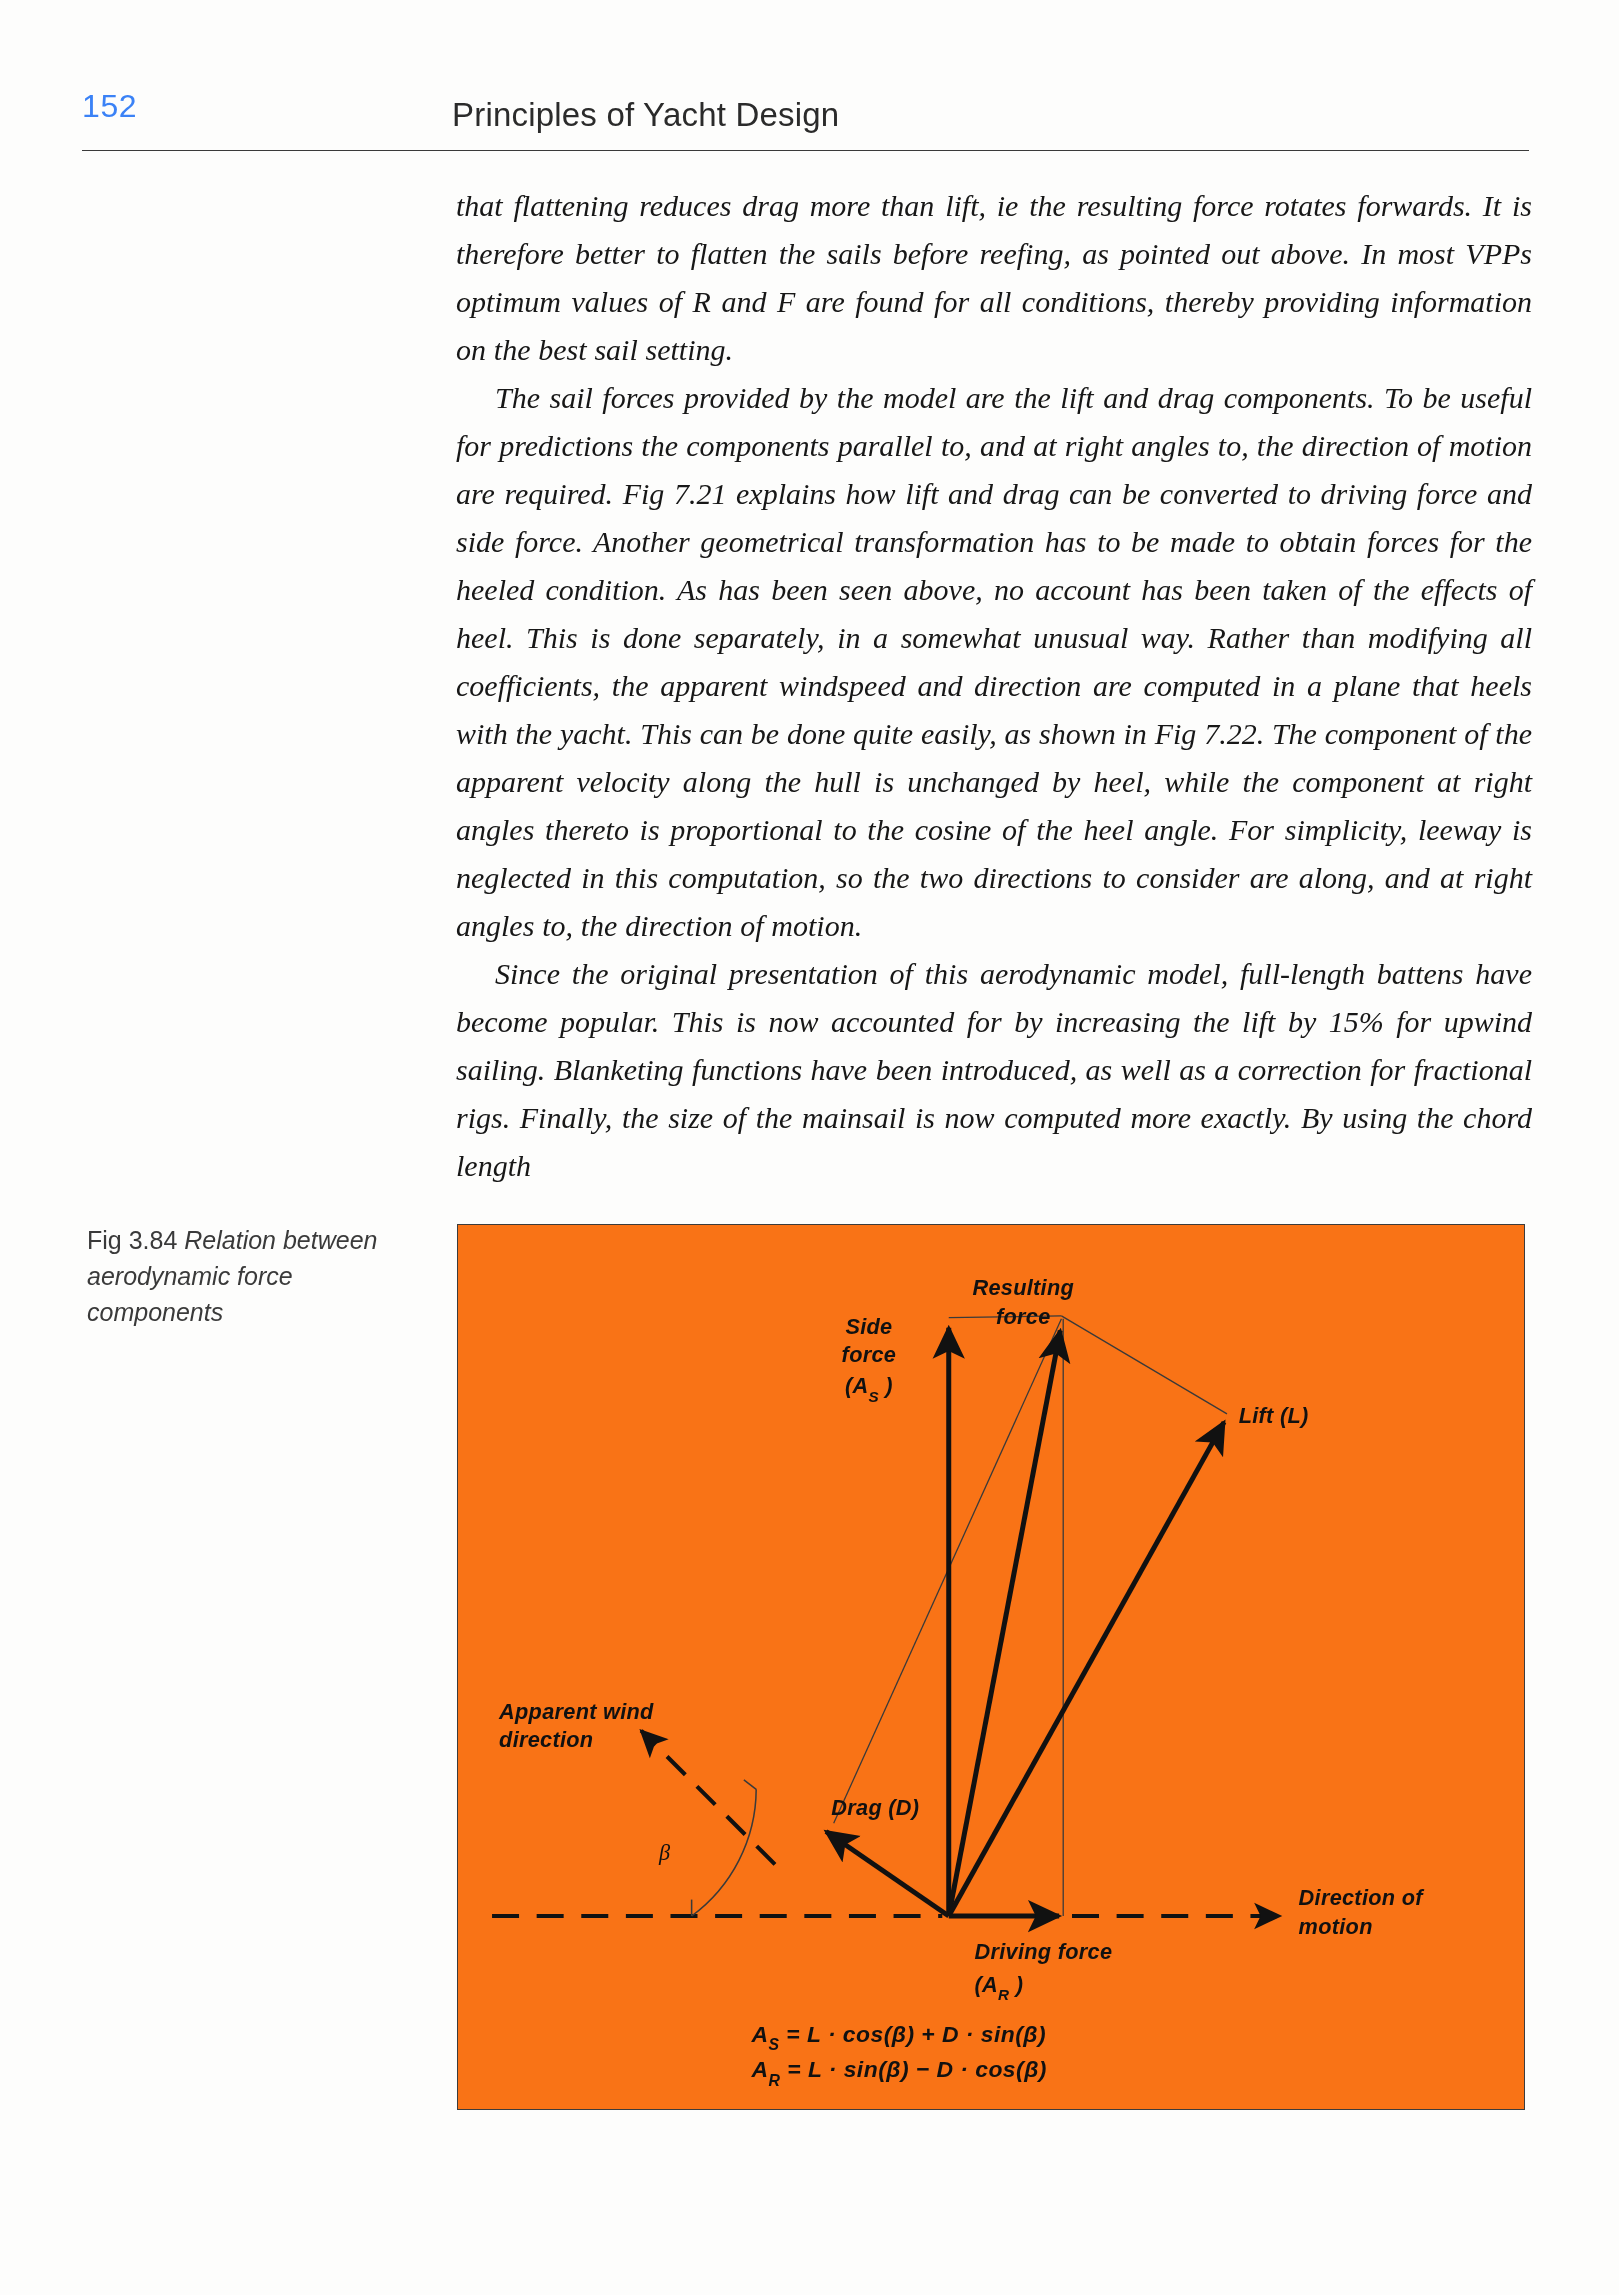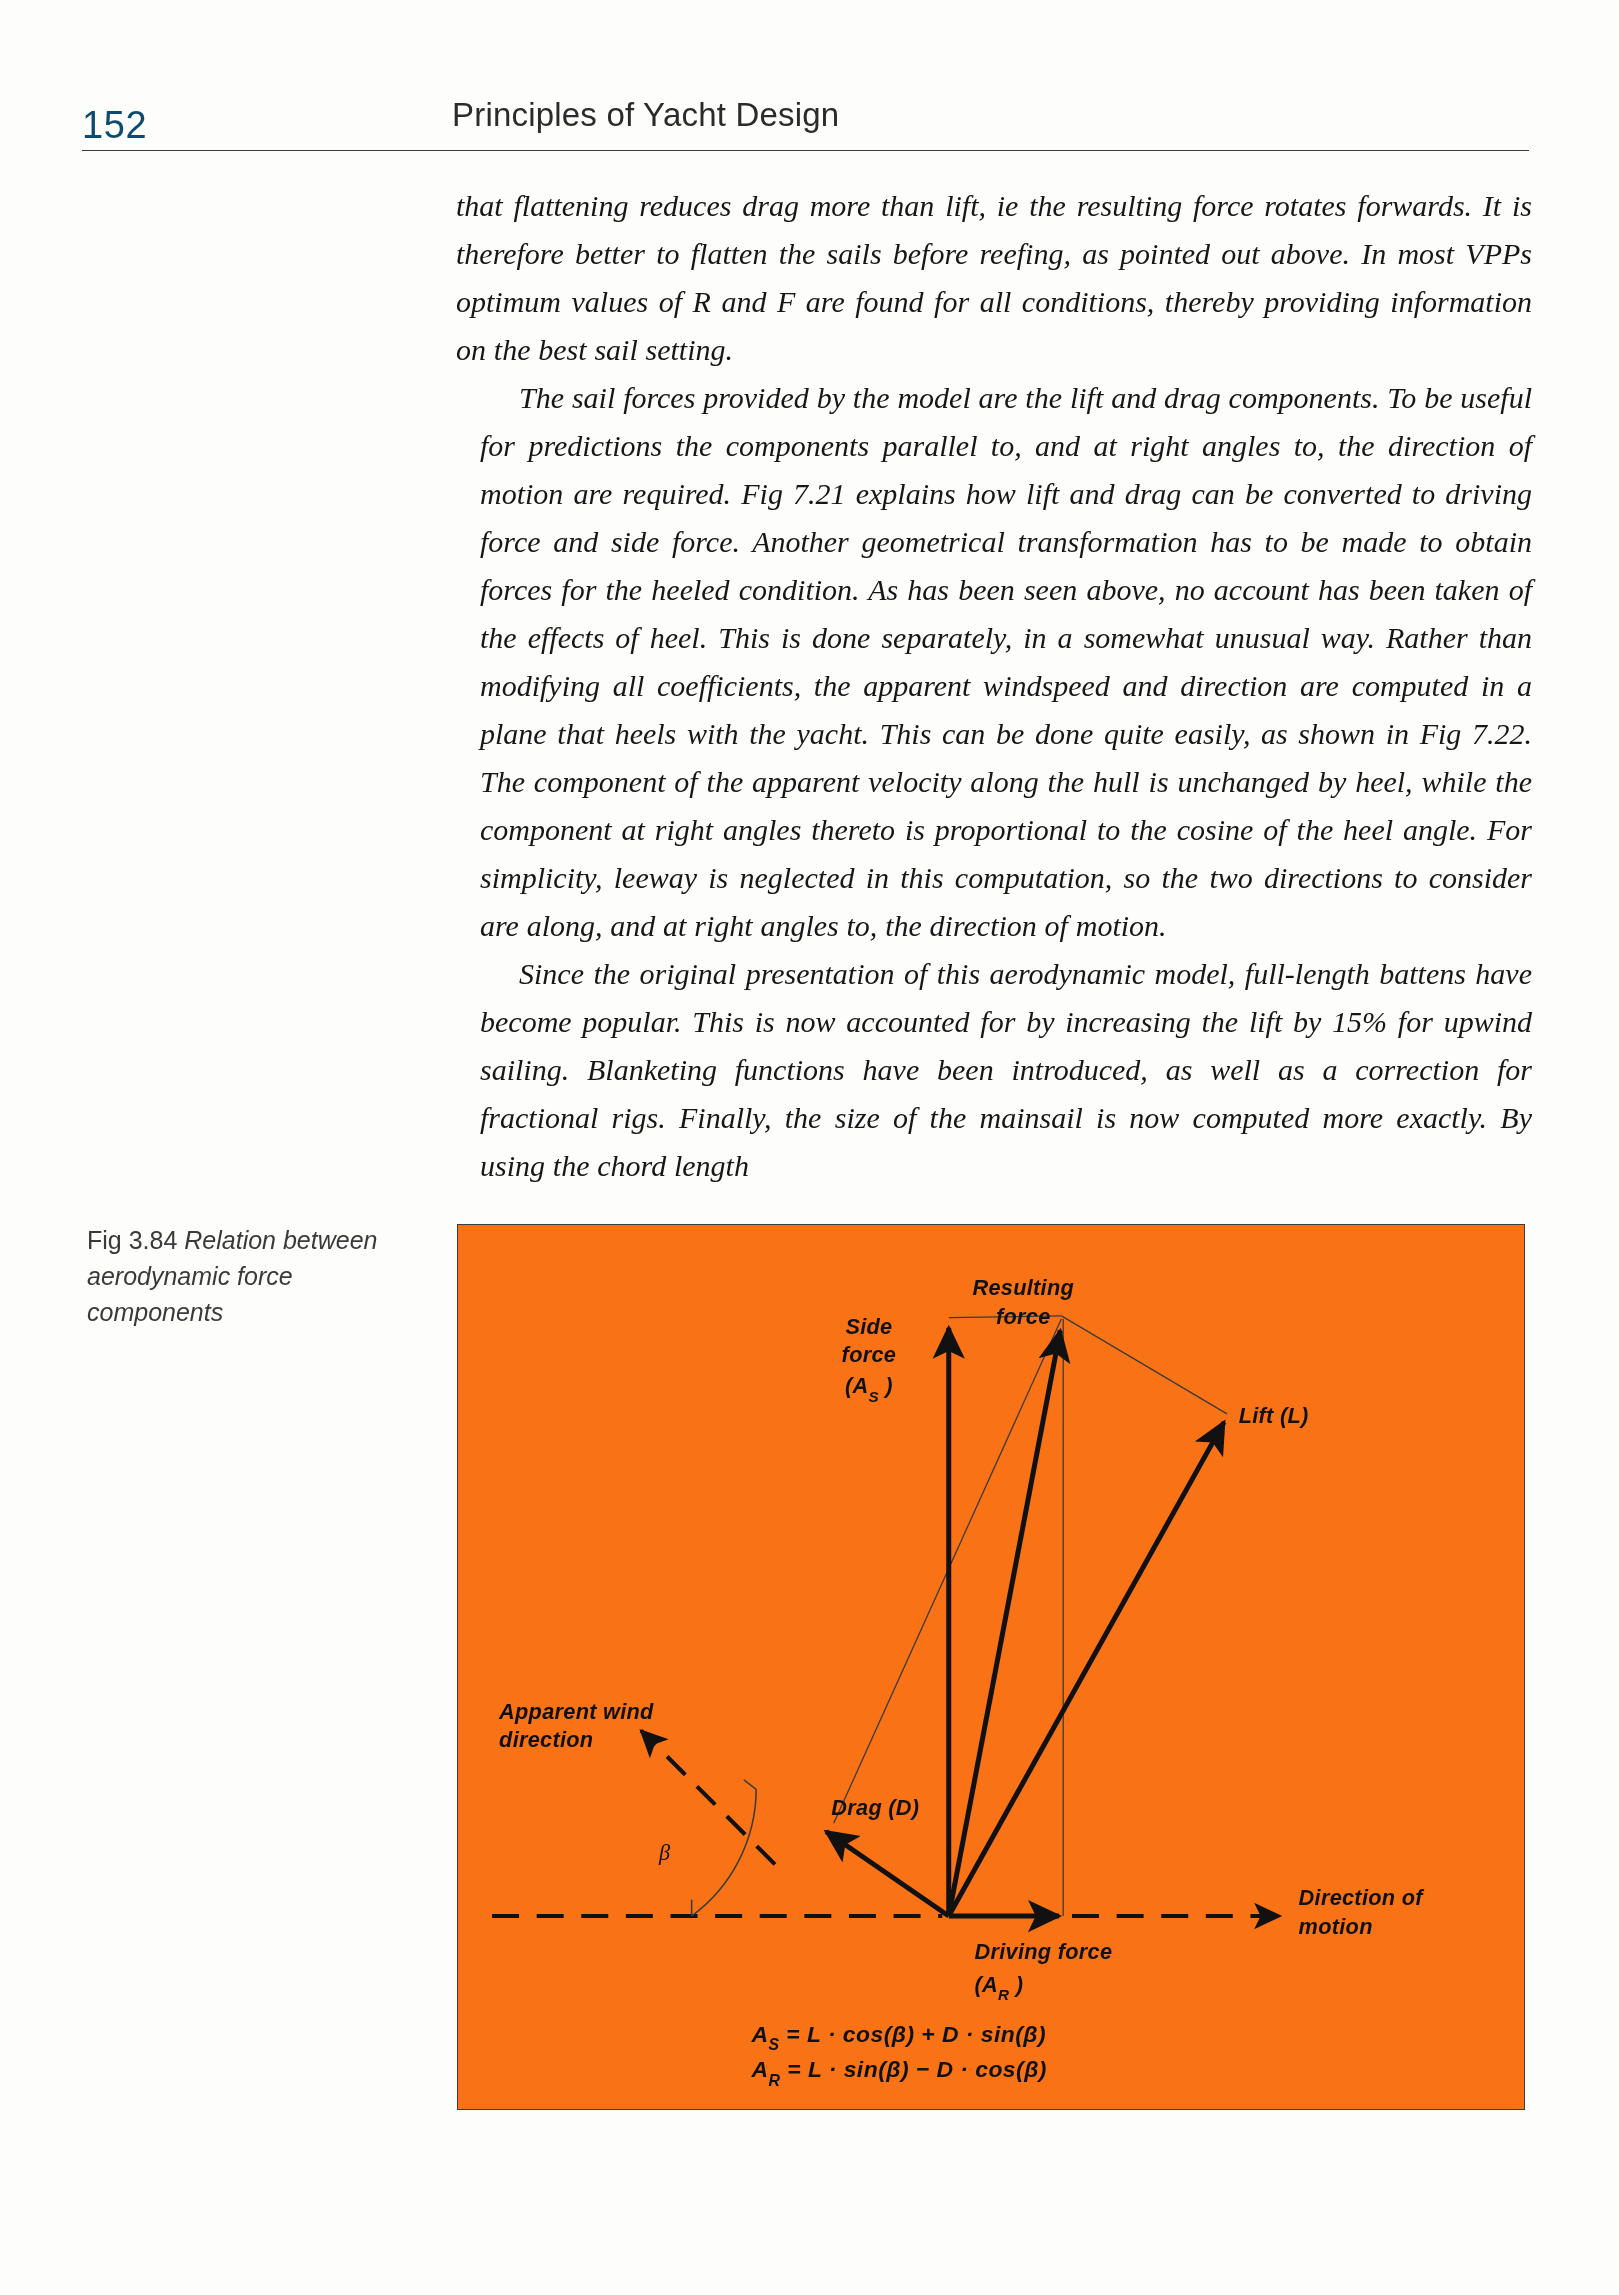--- a/index.html
+++ b/index.html
@@ -27,26 +27,26 @@
   .running-head {
     position: absolute;
     left: 82px;
     top: 88px;
     width: 1452px;
     height: 53px;
   }
   .folio {
     position: absolute;
     left: 0;
-    top: 16px;
-    font-family: "Liberation Sans", sans-serif;
-    font-size: 38px;
+    top: 0;
+    font-family: "Liberation Sans", sans-serif;
+    font-size: 32px;
     font-weight: 300;
     letter-spacing: 0.6px;
-    color: #0c4a6e;
+    color: #3b82f6;
   }
   .book-title {
     position: absolute;
     left: 370px;
     top: 8px;
     font-family: "Liberation Sans", sans-serif;
     font-size: 33px;
     font-weight: 300;
     letter-spacing: 0.2px;
     color: #2b2b2b;
@@ -72,21 +72,20 @@
     margin: 0;
     font-size: 30px;
     line-height: 48px;
     text-align: justify;
     text-justify: inter-word;
     word-spacing: 0.3px;
     color: #171717;
   }
   .text-column p.indent {
     text-indent: 39px;
-    margin-left: 24px;
   }
 
   
   .fig-caption {
     position: absolute;
     left: 87px;
     top: 1222px;
     width: 341px;
     font-family: "Liberation Sans", sans-serif;
     font-size: 25px;

